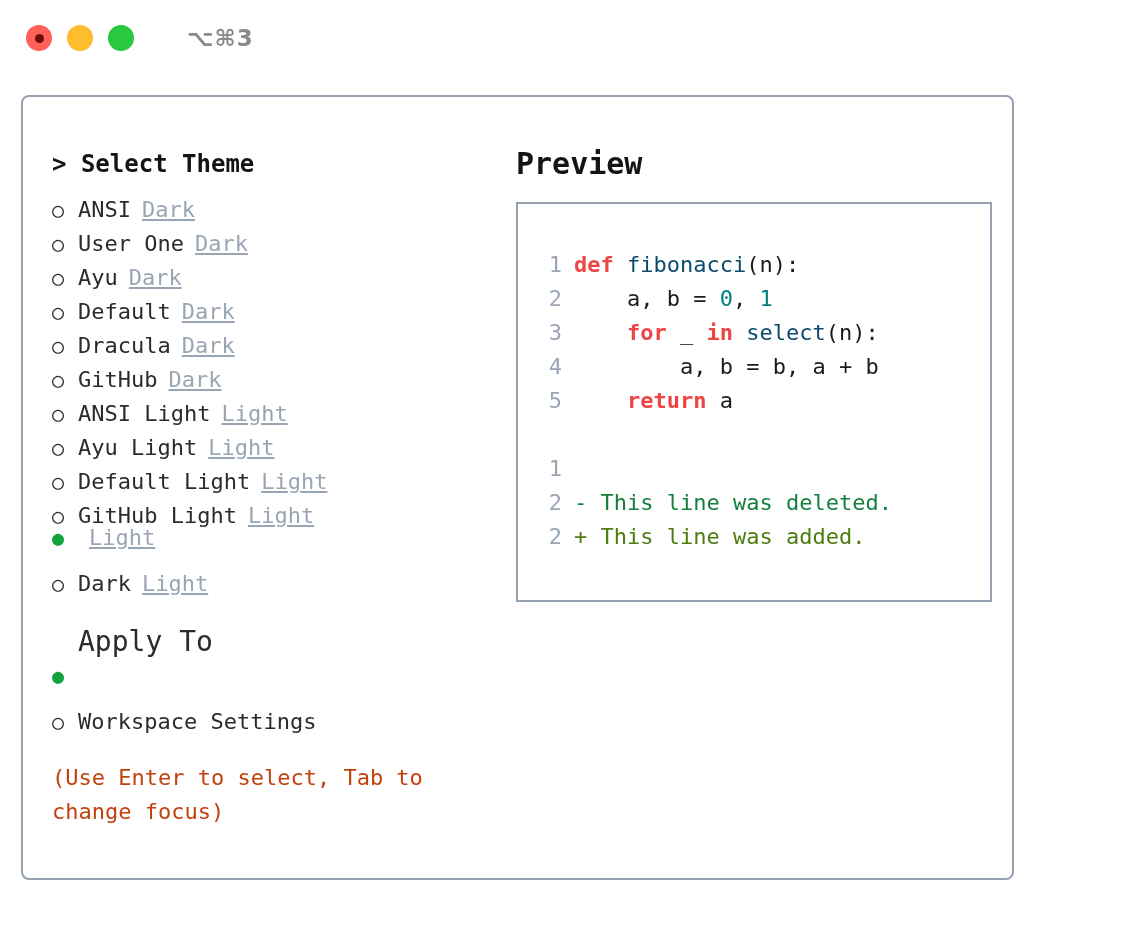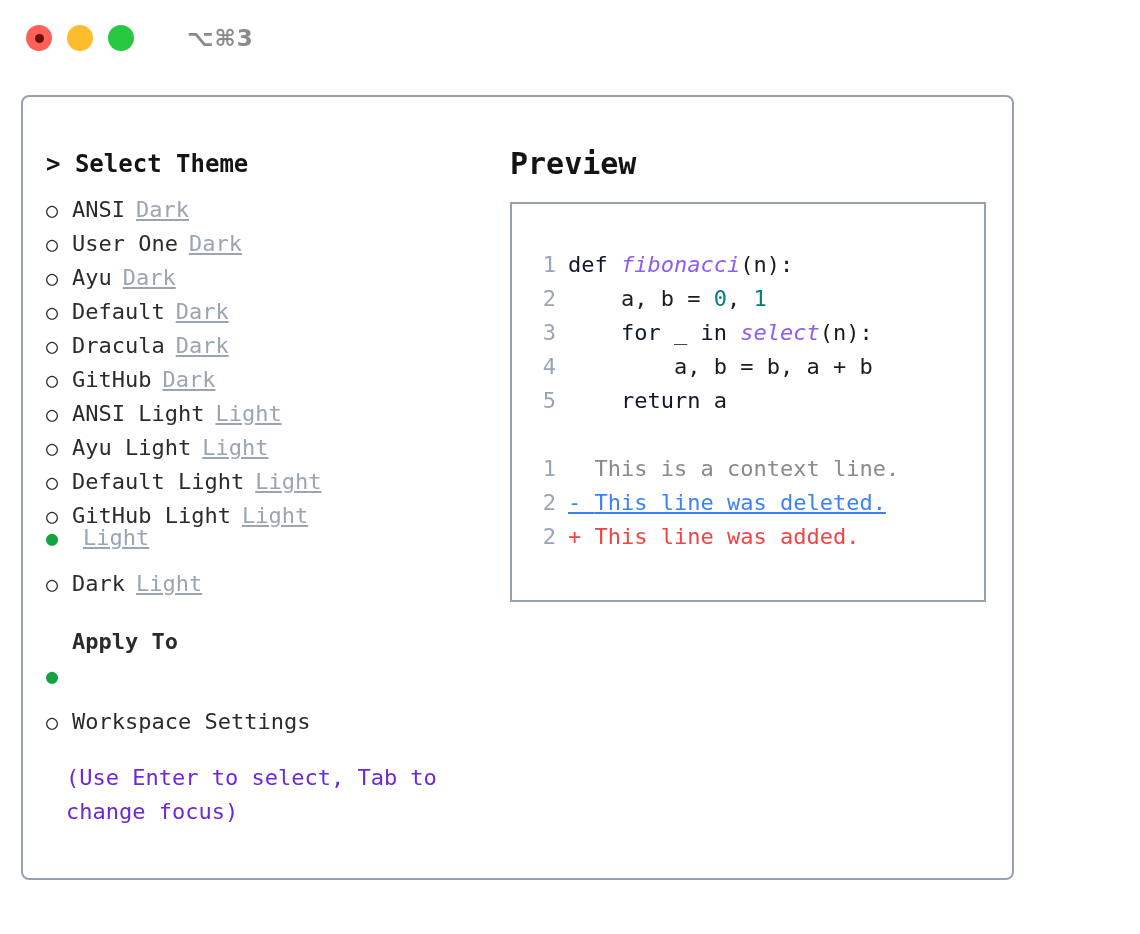--- a/index.html
+++ b/index.html
@@ -75,21 +75,21 @@
     width: 993px;
     height: 785px;
     box-sizing: border-box;
     border: 2px solid #97a1b0;
     border-radius: 8px;
     background: #ffffff;
   }
 
   #columns {
     position: absolute;
-    left: 8px; top: 0;
+    left: 14px; top: 0;
     width: 100%;
     height: 100%;
   }
 
   
   #left-col {
     position: absolute;
     left: 15px;
     top: 50px;
     width: 460px;
@@ -124,36 +124,34 @@
   .opt-label.sel { color: #12a33f; }
   .opt-cat {
     color: #9aa5b4;
     margin-left: 11px;
     text-decoration: underline;
   }
 
   
   #apply-block { margin-top: 36px; }
   .apply-head {
-    font-size: 22px;
+    font-size: 28px;
     color: #2b2b2b;
     line-height: 34px;
     height: 34px;
     padding-left: 26px;
     white-space: pre;
-    font-weight: bold;
   }
 
   #hint {
     margin-top: 34px;
     font-size: 22px;
-    color: #6d28d9;
+    color: #c2410c;
     line-height: 34px;
     width: 400px;
-    margin-left: 20px;
   }
 
   
   #right-col {
     position: absolute;
     left: 479px;
     top: 50px;
     width: 490px;
   }
   #preview-title {
@@ -187,29 +185,29 @@
     flex: none;
     text-align: right;
     color: #9aa5b4;
     margin-right: 12px;
   }
   .code-body { white-space: pre; }
 
   .blank-line { height: 34px; }
 
   
-  .tok-kw    { color: #0f172a; }
-  .tok-fn    { color: #8b5cf6; font-style: italic; }
+  .tok-kw    { color: #ef4444; font-weight: bold; }
+  .tok-fn    { color: #0c4a6e; }
   .tok-num   { color: #008080; }
   .tok-plain { color: #1b1b1b; }
 
   
   .diff-ctx { color: #8a8a8a; }
-  .diff-del { color: #3b82f6; text-decoration: underline; }
-  .diff-add { color: #ef4444; }
+  .diff-del { color: #15803d; }
+  .diff-add { color: #4d7c0f; }
 </style>
 </head>
 <body>
 
 <div id="window">
 
   <div id="titlebar">
     <div class="dot dot-red">
       <div class="dot-inner"></div>
     </div>
@@ -257,21 +255,21 @@
         <div id="preview-box">
           <div id="code-block">
               <div class="code-line"><span class="ln">1</span><span class="code-body"><span class="tok-kw">def </span><span class="tok-fn">fibonacci</span><span class="tok-plain">(n):</span></span></div>
               <div class="code-line"><span class="ln">2</span><span class="code-body"><span class="tok-plain">    a, b = </span><span class="tok-num">0</span><span class="tok-plain">, </span><span class="tok-num">1</span></span></div>
               <div class="code-line"><span class="ln">3</span><span class="code-body"><span class="tok-kw">    for</span><span class="tok-plain"> _ </span><span class="tok-kw">in </span><span class="tok-fn">select</span><span class="tok-plain">(n):</span></span></div>
               <div class="code-line"><span class="ln">4</span><span class="code-body"><span class="tok-plain">        a, b = b, a + b</span></span></div>
               <div class="code-line"><span class="ln">5</span><span class="code-body"><span class="tok-kw">    return</span><span class="tok-plain"> a</span></span></div>
             </div>
           <div class="blank-line"></div>
           <div id="diff-block">
-              <div class="code-line"><span class="ln">1</span><span class="code-body diff-ctx"><span>  </span><span>This is a context line.</span></span></div>
+              <div class="code-line"><span class="ln">1</span><span class="code-body diff-ctx"><span>  </span></span></div>
               <div class="code-line"><span class="ln">2</span><span class="code-body diff-del"><span>- </span><span>This line was deleted.</span></span></div>
               <div class="code-line"><span class="ln">2</span><span class="code-body diff-add"><span>+ </span><span>This line was added.</span></span></div>
             </div>
         </div>
       </div>
 
     </div>
   </div>
 </div>
 

